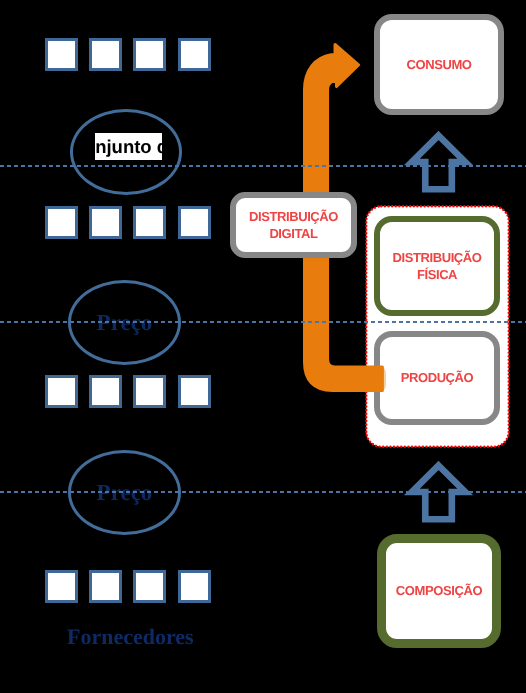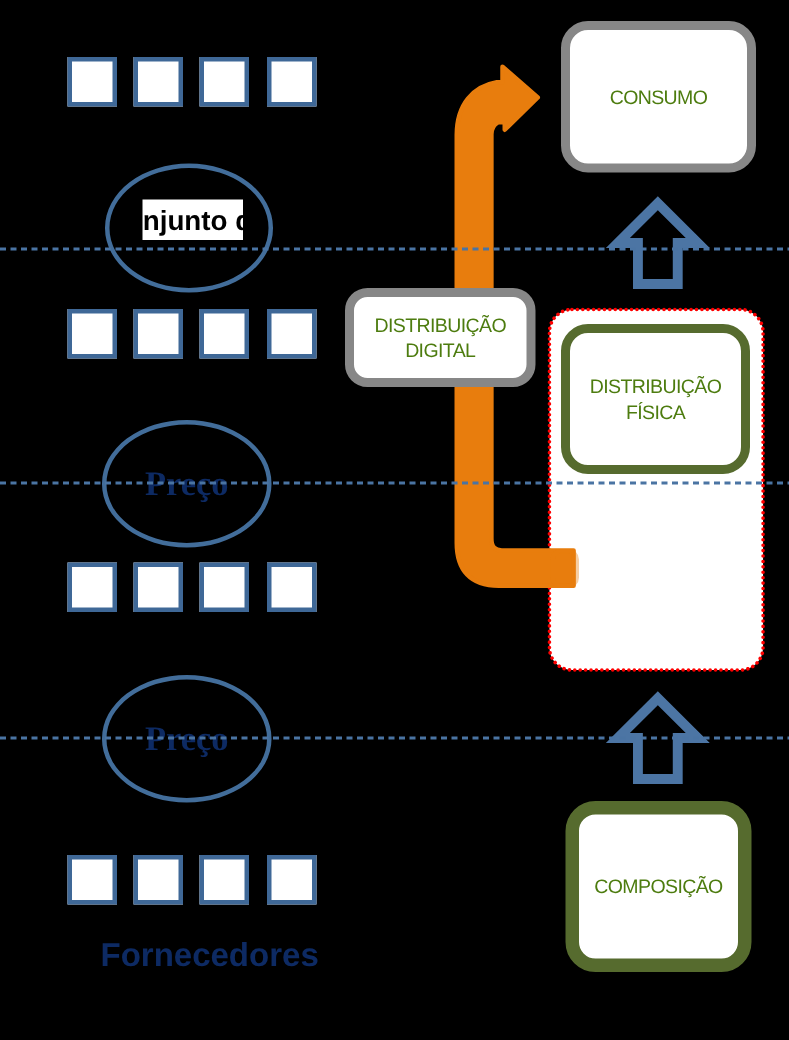--- a/index.html
+++ b/index.html
@@ -16,23 +16,23 @@
 
   
   .ell{box-sizing:border-box;border:3px solid #426d9a;border-radius:50%;
        display:flex;align-items:center;justify-content:center;}
   .ell-label{color:#0d2a63;font-family:"Liberation Serif",serif;font-weight:bold;
              font-size:23px;line-height:1;white-space:nowrap;}
 
   
   .pbox{box-sizing:border-box;background:#fff;display:flex;align-items:center;
         justify-content:center;text-align:center;}
-  .pbox span{color:#4d7c0f;font-size:13px;line-height:17.5px;letter-spacing:-0.4px;}
+  .pbox span{color:#ef4444;font-size:13px;line-height:17.5px;letter-spacing:-0.4px;font-weight:bold;}
 
-  .fornec{color:#0d2a63;font-family:Liberation Sans, sans-serif;font-weight:bold;font-size:22px;}
+  .fornec{color:#0d2a63;font-family:Liberation Serif, serif;font-weight:bold;font-size:22px;}
 
   .whitetext{background:#fff;color:#000;font-weight:bold;overflow:hidden;white-space:nowrap;}
 </style>
 </head>
 <body>
 
 <div id="stage">
 
   <div class="abs sq" style="left:45px;top:38px"></div>
   <div class="abs sq" style="left:89px;top:38px"></div>
@@ -84,20 +84,23 @@
   </svg>
 
   <div class="abs pbox" style="left:374px;top:14px;width:130px;height:101px;border:6.5px solid #878787;border-radius:18px;z-index:3">
     <span>CONSUMO</span>
   </div>
 
   <div class="abs pbox" style="left:374px;top:216px;width:126px;height:100px;border:6.5px solid #566b2e;border-radius:18px;z-index:3">
     <span><span>DISTRIBUIÇÃO</span><br><span>FÍSICA</span></span>
   </div>
 
+  <div class="abs pbox" style="left:374px;top:331px;width:126px;height:94px;border:6.5px solid #878787;border-radius:18px;z-index:3">
+    <span>PRODUÇÃO</span>
+  </div>
 
   <div class="abs pbox" style="left:377px;top:534px;width:124px;height:114px;border:9px solid #566b2e;border-radius:20px;z-index:3">
     <span>COMPOSIÇÃO</span>
   </div>
 
   <svg class="abs" style="left:295px;top:35px;width:100px;height:365px;z-index:6" viewBox="0 0 100 365">
     <g>
       <path d="M40.0 9.5
                L63.5 30.0
                L41.5 51.5

